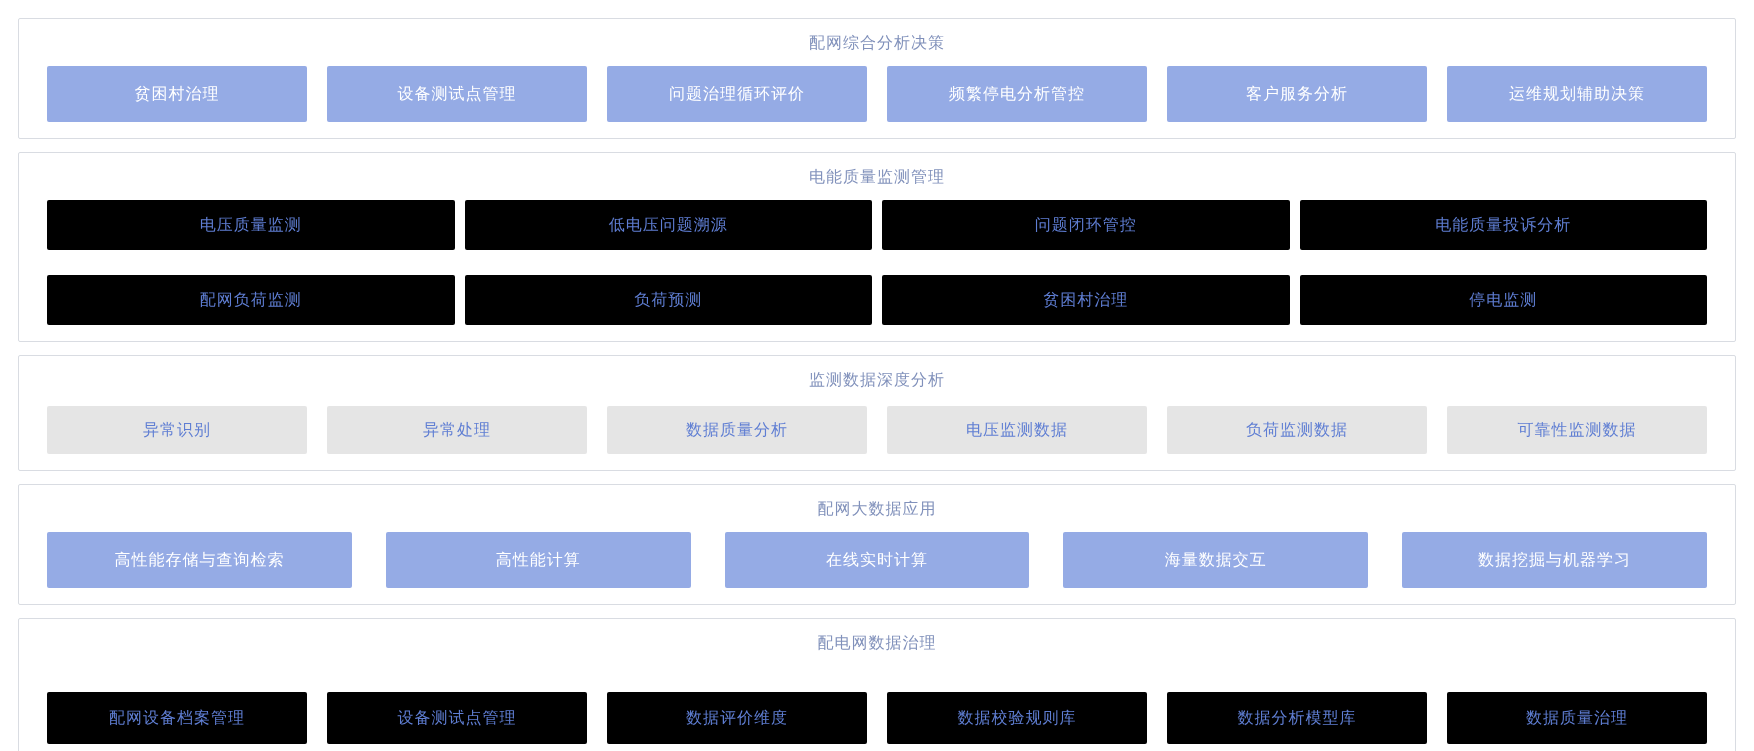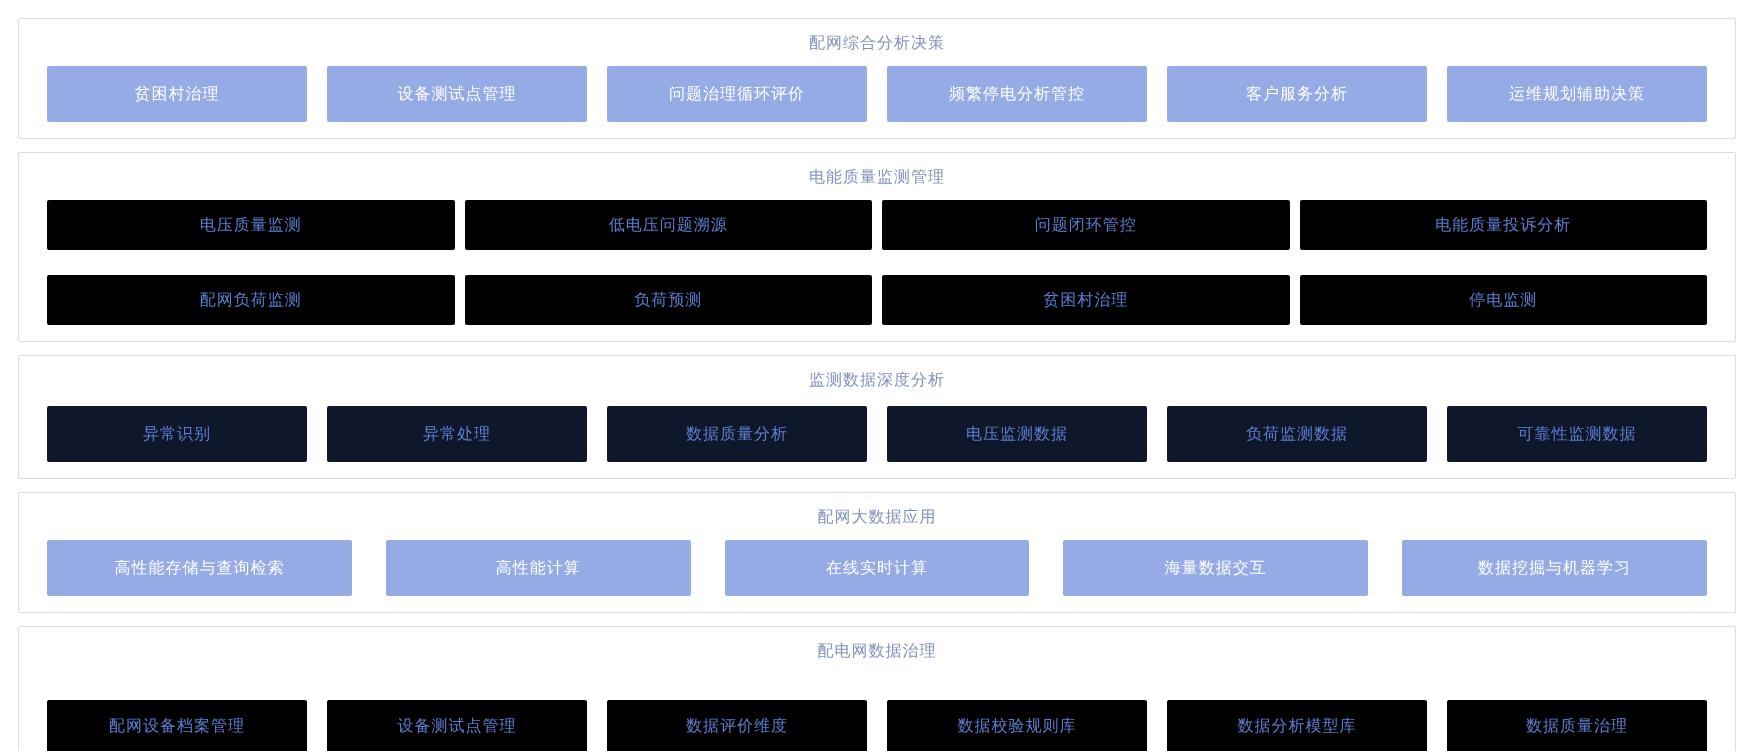--- a/index.html
+++ b/index.html
@@ -33,21 +33,21 @@
     flex:1 1 0;
     display:flex;align-items:center;justify-content:center;
     font-size:16px;
     letter-spacing:1px;
     border-radius:2px;
     white-space:nowrap;
     cursor:default;
   }
   .tile-solid{background:#95abe5;color:#ffffff;height:56px;}
   .tile-lavender{background:#000000;color:#5f7ed3;height:50px;}
-  .tile-mint{background:#0f172a;color:#5f7ed3;height:56px;}
+  .tile-mint{background:#e5e5e5;color:#5f7ed3;height:48px;}
   
   .panel-idx-0 .btn-row{gap:20px;}
   .panel-idx-1 .btn-row{gap:10px;}
   .panel-idx-2 .btn-row{gap:20px;}
   .panel-idx-2 .panel-title{margin-bottom:12px;}
   .panel-idx-3 .btn-row{gap:34px;}
   .panel-idx-4 .btn-row{gap:20px;margin-top:35px;}
   .panel-idx-4 .tile-lavender{height:52px;}
 </style>
 </head>

